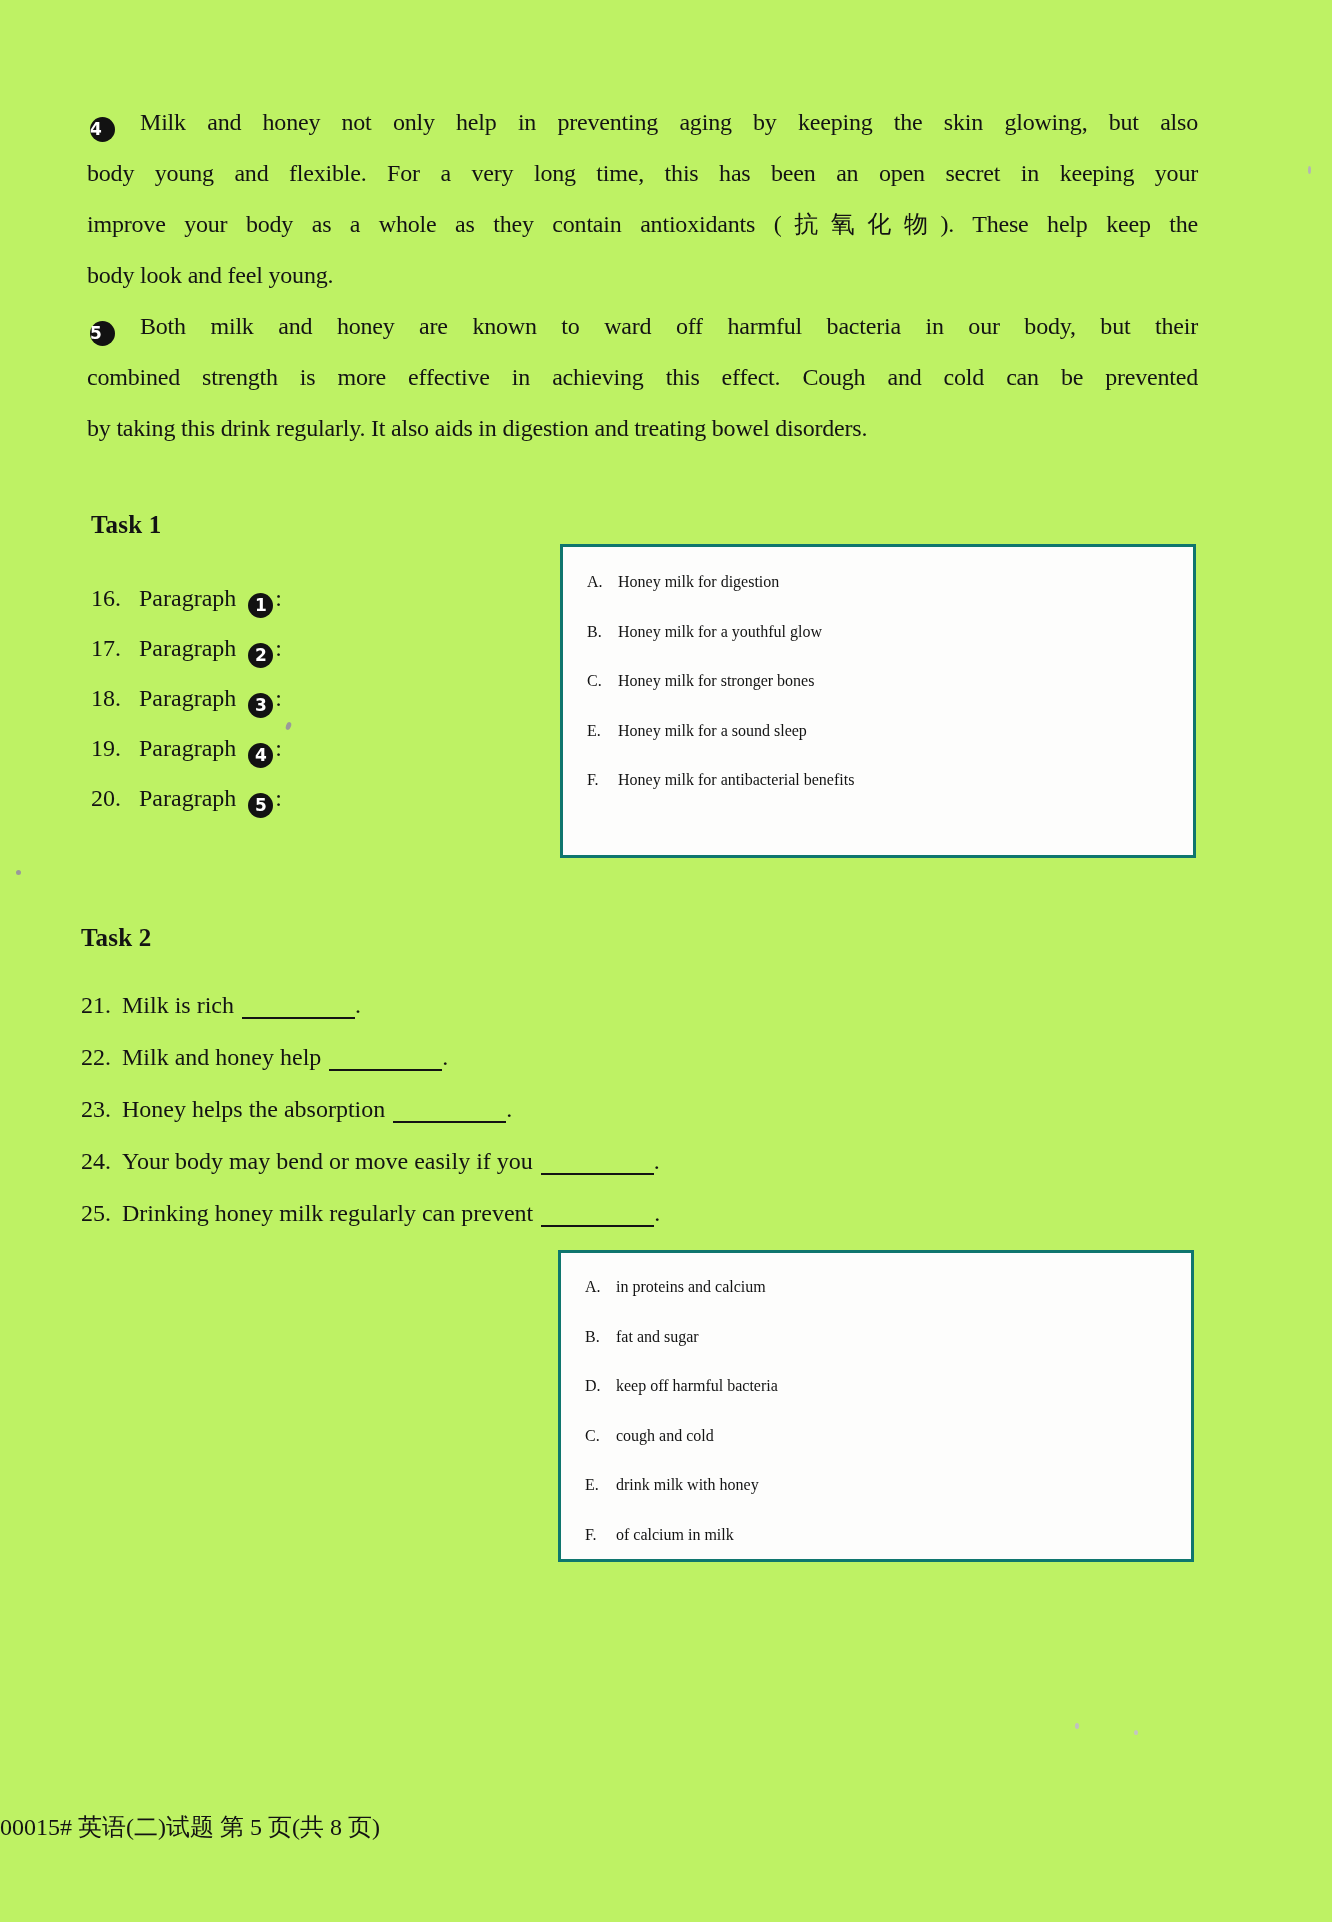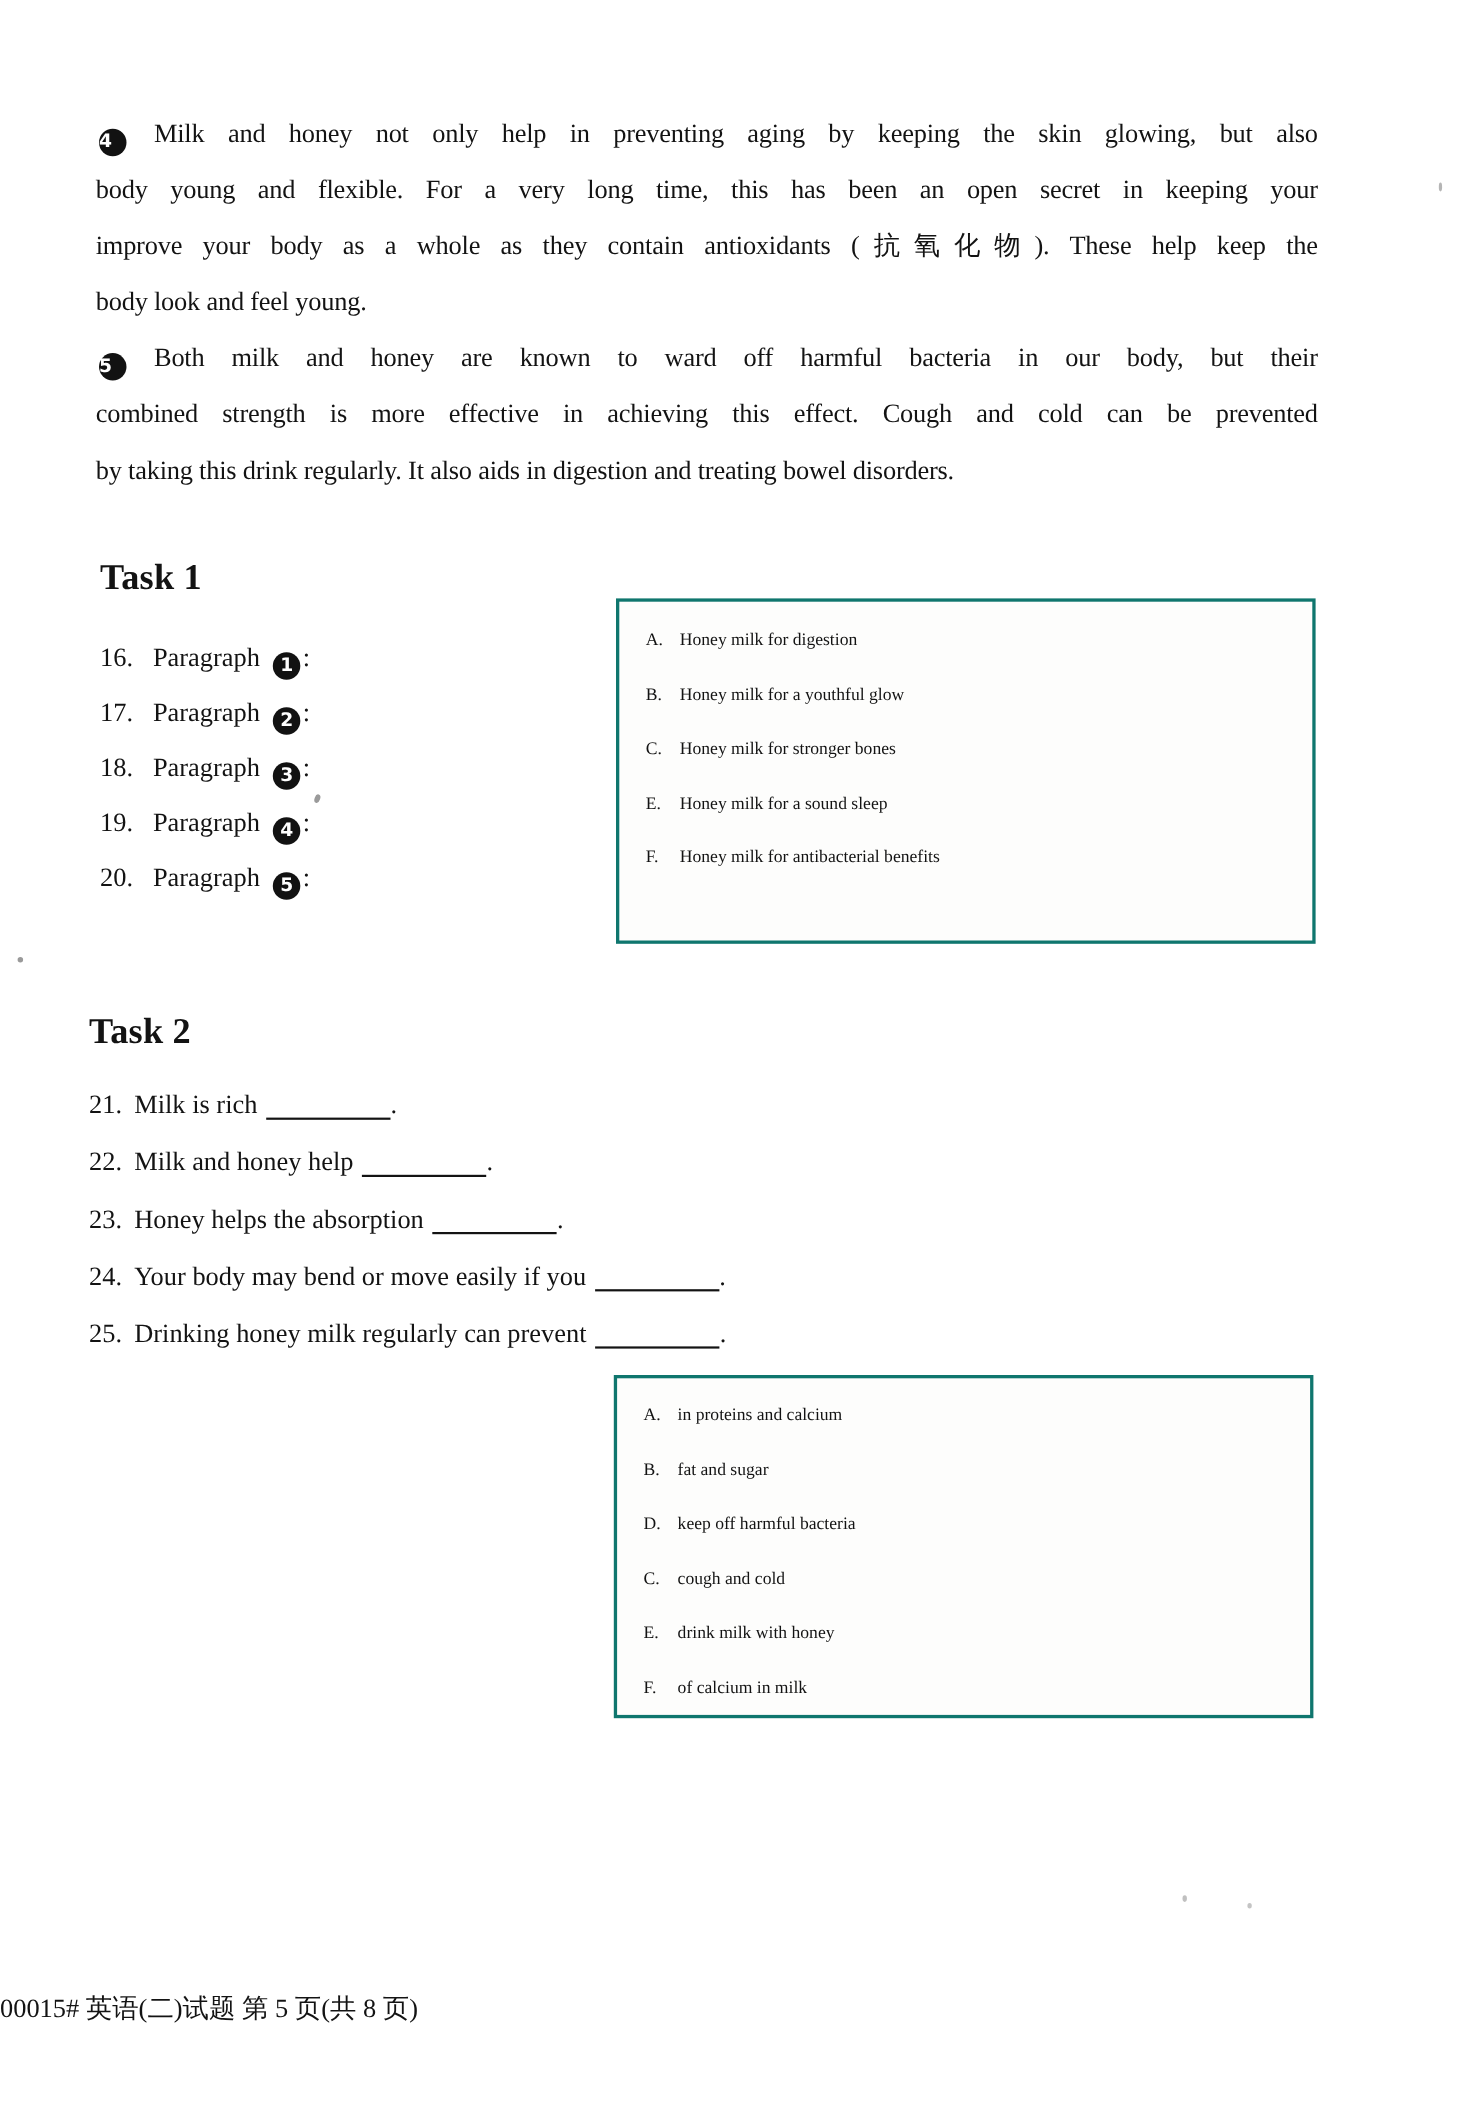--- a/index.html
+++ b/index.html
@@ -1,19 +1,19 @@
 <!DOCTYPE html>
 <html><head>
 <meta charset="utf-8">
 <style>
   html,body{margin:0;padding:0;background:#e8e8e8;}
   .page{
     position:relative;
     width:1332px;height:1922px;
-    background:#ffffff;
+    background:#bef264;
     margin:0 auto;
     overflow:hidden;
     color:#131313;
     font-family:"Liberation Serif","DejaVu Serif",serif;
   }
   
   .passage{
     position:absolute;left:87px;top:97px;width:1111px;
     font-size:24px;letter-spacing:-0.2px;
   }
@@ -22,21 +22,21 @@
   .cmark{
     display:inline-block;width:25px;height:25px;border-radius:50%;
     background:#121212;color:#ffffff;
     font-family:"DejaVu Sans",sans-serif;font-weight:700;
     font-size:17px;line-height:25px;text-align:center;
     vertical-align:-5px;letter-spacing:0;
   }
   .pmark{margin-left:3px;margin-right:25px;}
   
   .task-heading{
-    position:absolute;font-size:33px;font-weight:700;line-height:28px;
+    position:absolute;font-size:25px;font-weight:700;line-height:28px;
     letter-spacing:0.2px;
   }
   #task1-heading{left:91px;top:511px;}
   #task2-heading{left:81px;top:924px;}
   
   .t1-list{position:absolute;left:91px;top:573px;font-size:24px;}
   .t1row{height:50px;line-height:50px;white-space:nowrap;}
   .t1row .num{display:inline-block;width:48px;}
   .t1row .cmark{margin-left:12px;margin-right:2px;}
   

